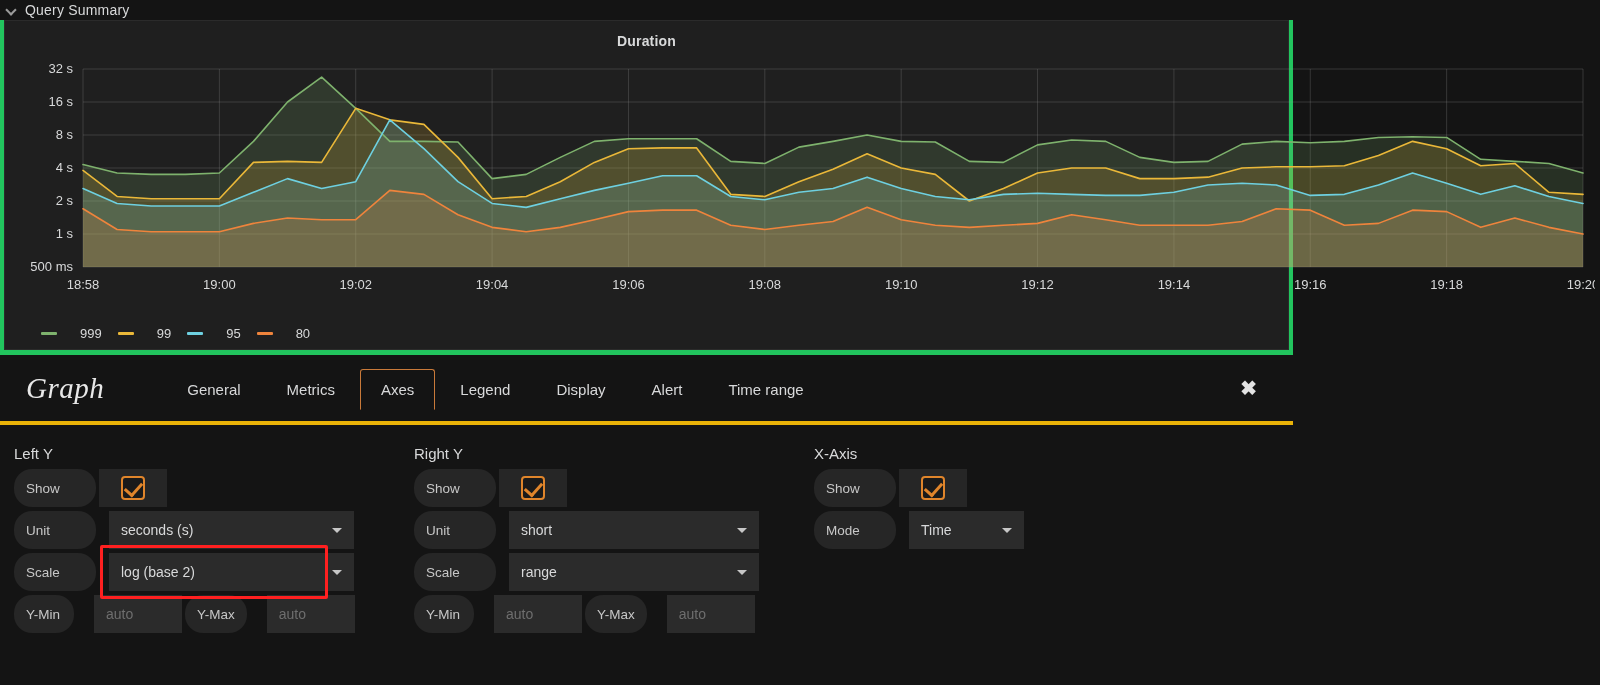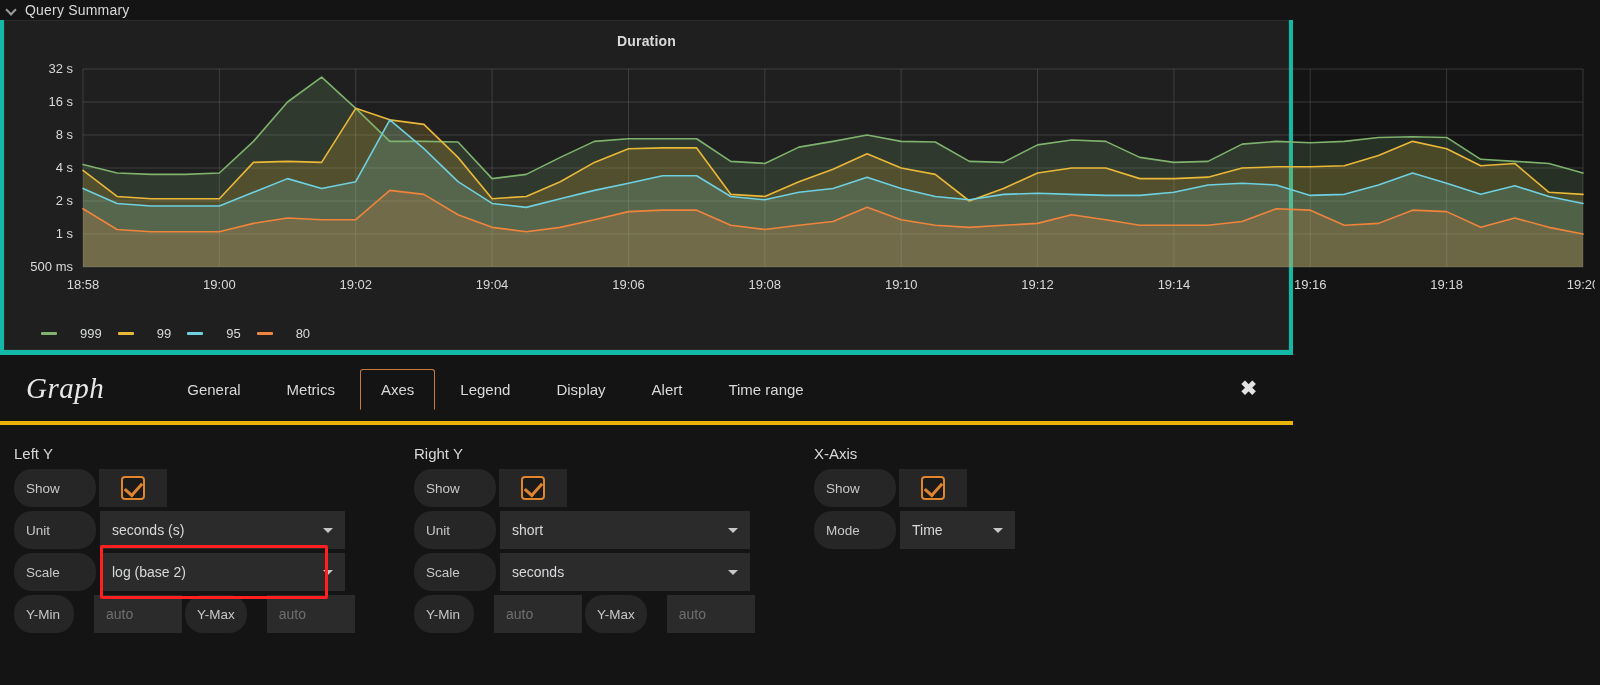--- a/index.html
+++ b/index.html
@@ -8,21 +8,21 @@
     background: #141414;
   }
   body {
     width: 1600px;
     height: 685px;
     overflow: hidden;
     font-family: "Liberation Sans", sans-serif;
     color: #d8d9da;
     -webkit-font-smoothing: antialiased;
   }
-  .app { position: relative; width: 1293px; height: 685px; background: #14b8a6; }
+  .app { position: relative; width: 1293px; height: 685px; background: #22c55e; }
 
   
   .row-header {
     height: 20px;
     display: flex;
     align-items: center;
     gap: 8px;
     padding-left: 6px;
     background: #141414;
   }
@@ -187,21 +187,21 @@
     position: absolute;
     left: 5px; top: 1px;
     width: 8px; height: 14px;
     border-right: 3px solid #e0852b;
     border-bottom: 3px solid #e0852b;
     transform: rotate(42deg);
   }
   .select {
     position: relative;
     background: #2b2b2b;
-    margin-left: 4px;
+    margin-left: 13px;
     display: flex;
     align-items: center;
     padding: 0 48px 0 12px;
     font-size: 14px;
     color: #d8d9da;
     cursor: pointer;
     box-sizing: border-box;
   }
   .select .caret {
     position: absolute;
@@ -382,21 +382,21 @@
           <div class="form-label">Unit</div>
           <div class="select w-unit-r">
             <span>short</span>
             <span class="caret"></span>
           </div>
         </div>
 
         <div class="form-row">
           <div class="form-label">Scale</div>
           <div class="select w-unit-r">
-            <span>seconds</span>
+            <span>range</span>
             <span class="caret"></span>
           </div>
         </div>
 
         <div class="form-row">
           <div class="form-label narrow">Y-Min</div>
           <div class="input">auto</div>
           <div class="form-label narrow" style="margin-left:3px;">Y-Max</div>
           <div class="input">auto</div>
         </div>

